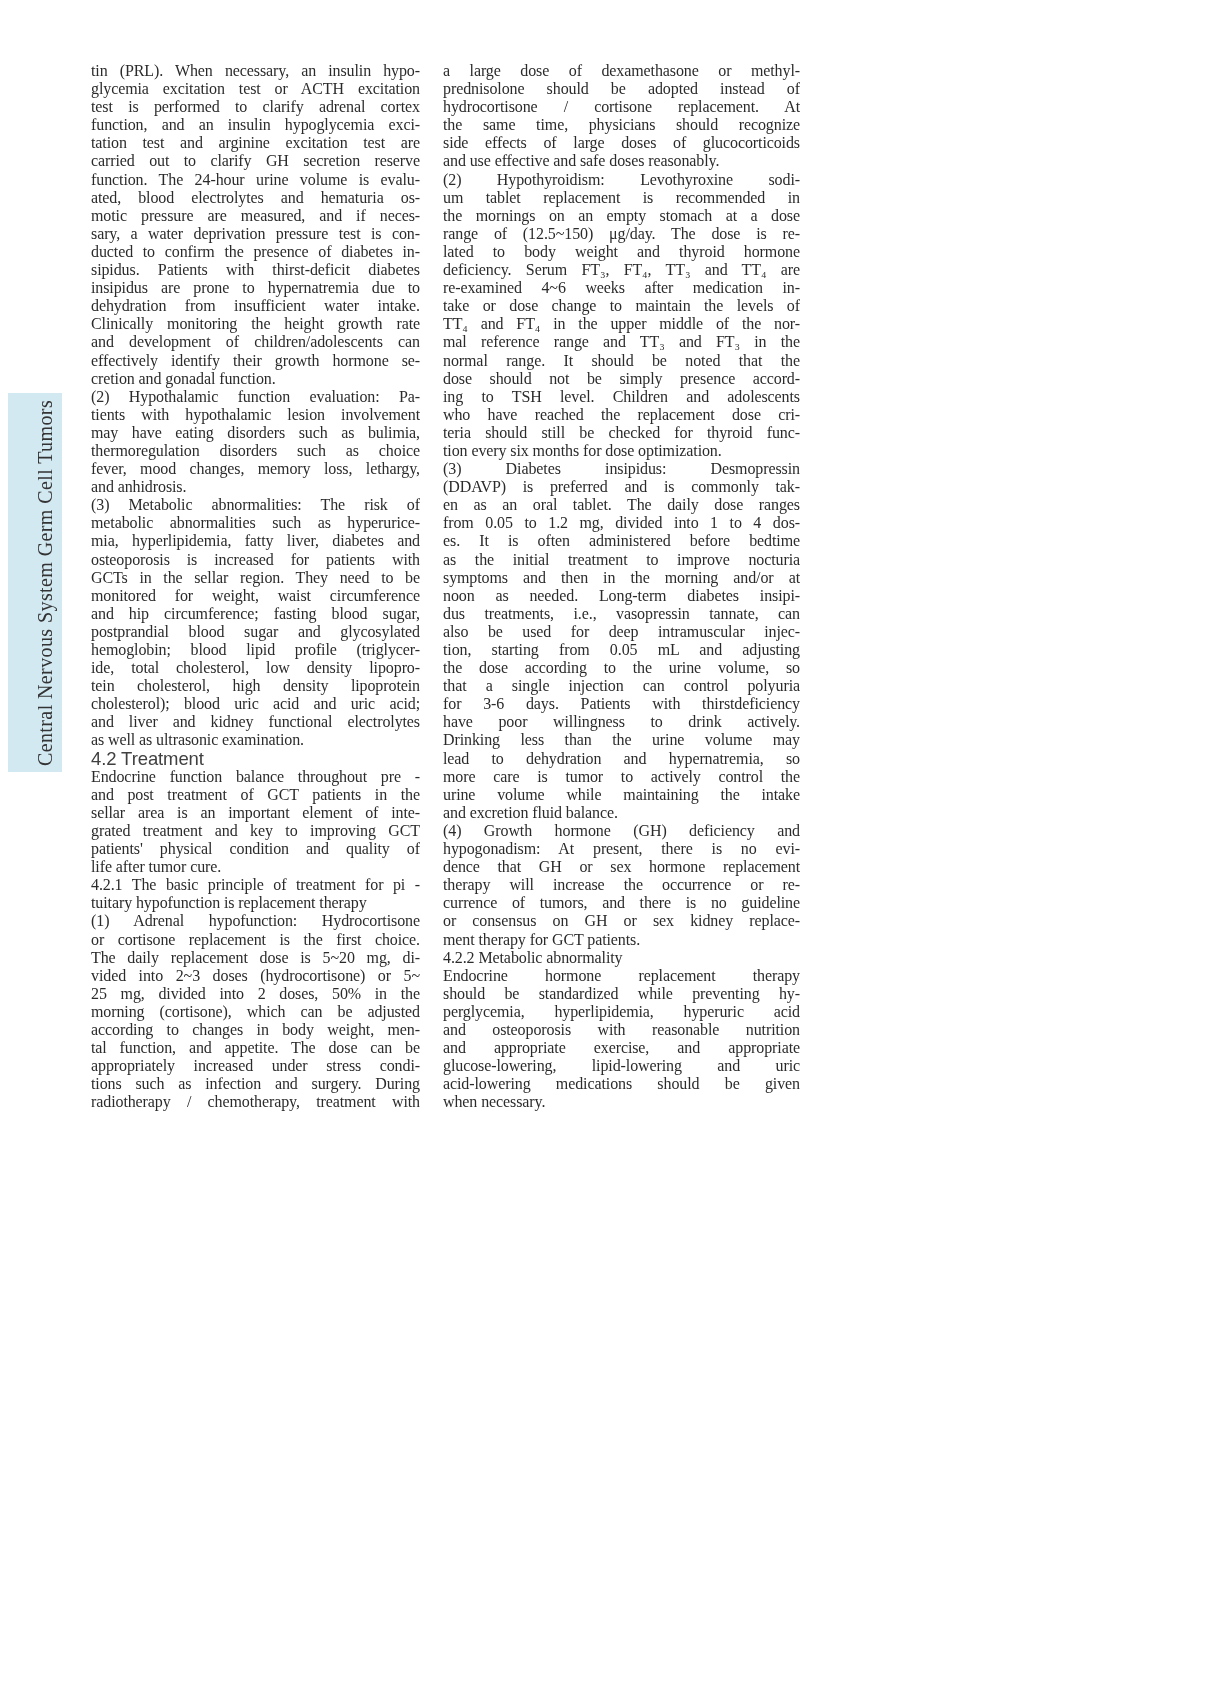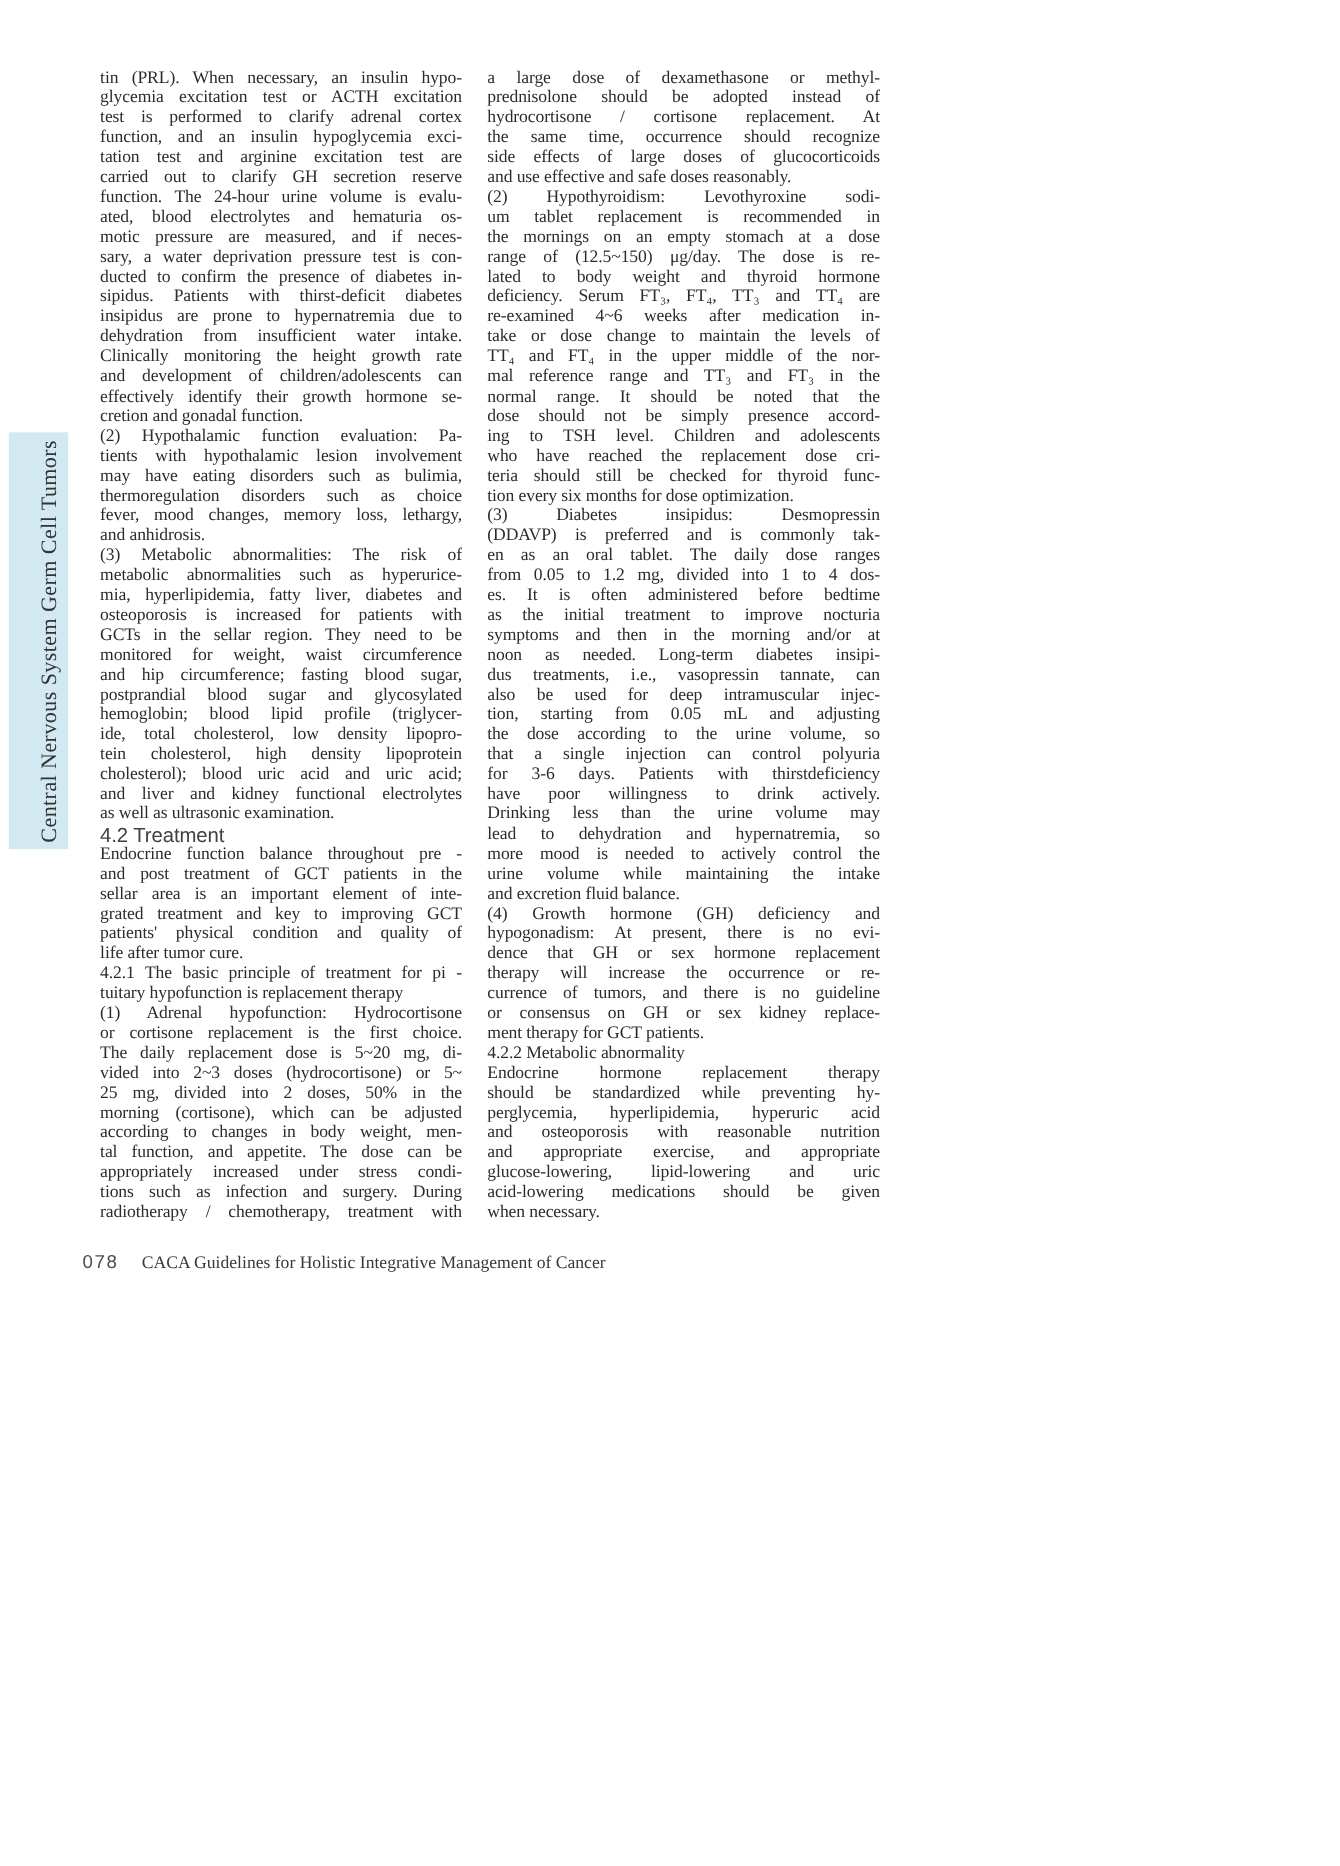--- a/index.html
+++ b/index.html
@@ -152,21 +152,21 @@
       <div class="line body">tal function, and appetite. The dose can be</div>
       <div class="line body">appropriately increased under stress condi-</div>
       <div class="line body">tions such as infection and surgery. During</div>
       <div class="line body">radiotherapy / chemotherapy, treatment with</div>
     </div>
 
   <div class="col col-right" id="col-right">
       <div class="line body">a large dose of dexamethasone or methyl-</div>
       <div class="line body">prednisolone should be adopted instead of</div>
       <div class="line body">hydrocortisone / cortisone replacement. At</div>
-      <div class="line body">the same time, occurrence should recognize</div>
+      <div class="line body">the same time, physicians should recognize</div>
       <div class="line body">side effects of large doses of glucocorticoids</div>
       <div class="line body endline">and use effective and safe doses reasonably.</div>
       <div class="line body">(2) Hypothyroidism: Levothyroxine sodi-</div>
       <div class="line body">um tablet replacement is recommended in</div>
       <div class="line body">the mornings on an empty stomach at a dose</div>
       <div class="line body">range of (12.5~150) μg/day. The dose is re-</div>
       <div class="line body">lated to body weight and thyroid hormone</div>
       <div class="line body">deficiency. Serum FT₃, FT₄, TT₃ and TT₄ are</div>
       <div class="line body">re-examined 4~6 weeks after medication in-</div>
       <div class="line body">take or dose change to maintain the levels of</div>
@@ -188,39 +188,35 @@
       <div class="line body">noon as needed. Long-term diabetes insipi-</div>
       <div class="line body">dus treatments, i.e., vasopressin tannate, can</div>
       <div class="line body">also be used for deep intramuscular injec-</div>
       <div class="line body">tion, starting from 0.05 mL and adjusting</div>
       <div class="line body">the dose according to the urine volume, so</div>
       <div class="line body">that a single injection can control polyuria</div>
       <div class="line body">for 3-6 days. Patients with thirstdeficiency</div>
       <div class="line body">have poor willingness to drink actively.</div>
       <div class="line body">Drinking less than the urine volume may</div>
       <div class="line body">lead to dehydration and hypernatremia, so</div>
-      <div class="line body">more mood is needed to actively control the</div>
+      <div class="line body">more care is tumor to actively control the</div>
       <div class="line body">urine volume while maintaining the intake</div>
       <div class="line body endline">and excretion fluid balance.</div>
       <div class="line body">(4) Growth hormone (GH) deficiency and</div>
       <div class="line body">hypogonadism: At present, there is no evi-</div>
       <div class="line body">dence that GH or sex hormone replacement</div>
       <div class="line body">therapy will increase the occurrence or re-</div>
       <div class="line body">currence of tumors, and there is no guideline</div>
       <div class="line body">or consensus on GH or sex kidney replace-</div>
       <div class="line body endline">ment therapy for GCT patients.</div>
       <div class="line body endline">4.2.2 Metabolic abnormality</div>
       <div class="line body">Endocrine hormone replacement therapy</div>
       <div class="line body">should be standardized while preventing hy-</div>
       <div class="line body">perglycemia, hyperlipidemia, hyperuric acid</div>
       <div class="line body">and osteoporosis with reasonable nutrition</div>
       <div class="line body">and appropriate exercise, and appropriate</div>
       <div class="line body">glucose-lowering, lipid-lowering and uric</div>
       <div class="line body">acid-lowering medications should be given</div>
       <div class="line body endline">when necessary.</div>
     </div>
 
-  <div class="footer">
-    <span class="page-num">078</span>
-    <span class="footer-title">CACA Guidelines for Holistic Integrative Management of Cancer</span>
-  </div>
 
 </div>
 
 </body></html>

